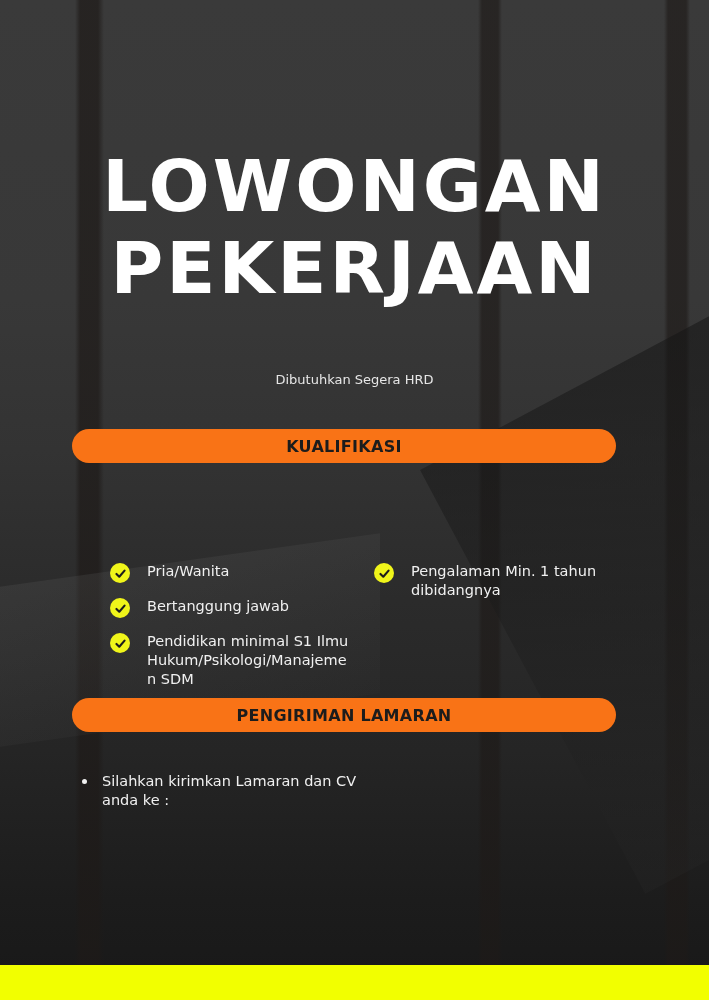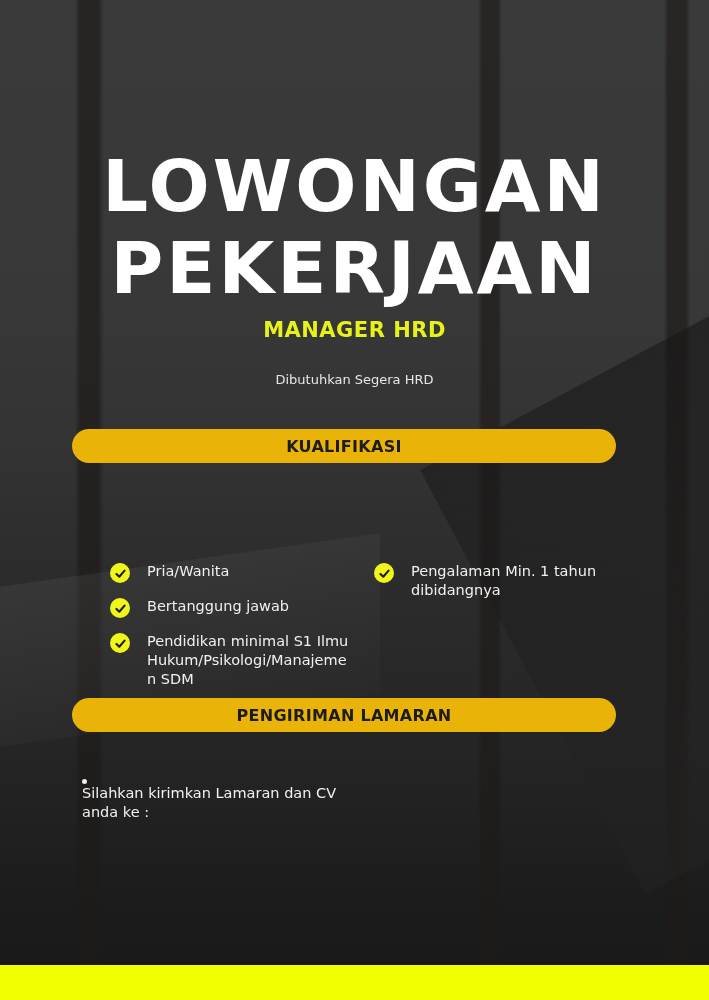--- a/index.html
+++ b/index.html
@@ -41,62 +41,61 @@
     .subtitle {
       position: absolute; top: 318px; left: 0; width: 709px; text-align: center;
       font-weight: bold; font-size: 21px; color: #e7f21a; letter-spacing: 0.5px;
     }
     .tagline {
       position: absolute; top: 372px; left: 0; width: 709px; text-align: center;
       font-size: 13px; color: #e6e6e6;
     }
     .pill {
       position: absolute; left: 72px; width: 544px; height: 34px;
-      background: #eab308; border-radius: 17px;
+      background: #f97316; border-radius: 17px;
       display: flex; align-items: center; justify-content: center;
       font-weight: bold; font-size: 16px; color: #1c1c1c; letter-spacing: 0.3px;
     }
     .pill.p1 { top: 429px; }
     .pill.p2 { top: 698px; align-items: center; }
     .qual-col { position: absolute; top: 514px; width: 240px; margin-top: 48px; }
     .qual-col.left { left: 110px; }
     .qual-col.right { left: 374px; width: 250px; }
     .qual-item { display: flex; align-items: flex-start; margin-bottom: 14px; }
     .check {
       flex: 0 0 20px; width: 20px; height: 20px; border-radius: 50%;
       background: #f0f51a; margin-right: 17px; margin-top: 1px;
       display: flex; align-items: center; justify-content: center;
     }
     .check svg { width: 13px; height: 13px; }
     .qual-text { font-size: 14.5px; line-height: 19px; color: #f0f0f0; }
     .send-col { position: absolute; top: 772px; }
     .send-col.left { left: 82px; width: 280px; }
     .send-col.right { left: 396px; width: 230px; }
-    .send-item { display: flex; align-items: flex-start; flex-direction: column; }
+    .send-item { display: flex; align-items: flex-start; }
     .bullet {
       flex: 0 0 5px; width: 5px; height: 5px; border-radius: 50%;
       background: #f0f0f0; margin-top: 7px; margin-right: 15px;
     }
     .send-text { font-size: 14.5px; line-height: 19px; color: #f0f0f0; }
     .footer-bar {
       position: absolute; left: 0; top: 965px; width: 709px; height: 35px;
       background: #f2ff00;
     }
   </style>
 </head>
 <body>
 
 <div class="bg"></div>
 <div class="bg-shape1"></div>
 <div class="bg-shape2"></div>
 
 <div class="content">
   <div class="title l1">LOWONGAN</div>
   <div class="title l2">PEKERJAAN</div>
-  <div class="subtitle">MANAGER HRD</div>
   <div class="tagline">Dibutuhkan Segera HRD</div>
 
   <div class="pill p1">
     <span>KUALIFIKASI</span>
   </div>
 
   <div class="qual-col left">
     <div class="qual-item">
       <span class="check">
         <svg viewBox="0 0 16 16">

